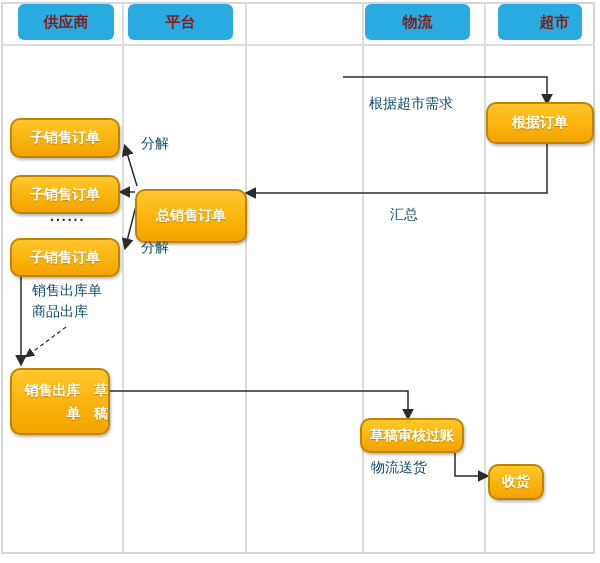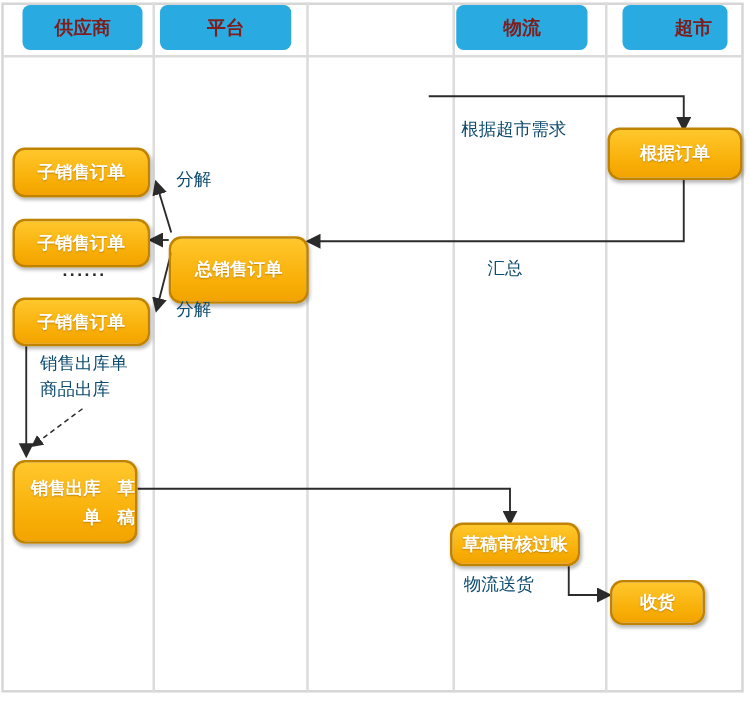--- a/index.html
+++ b/index.html
@@ -104,21 +104,21 @@
   <div class="node" style="left:486px;top:102px;width:108px;height:42px;">根据订单</div>
   <div class="node" style="left:10px;top:118px;width:110px;height:40px;">子销售订单</div>
   <div class="node" style="left:10px;top:175px;width:110px;height:39px;">子销售订单</div>
   <div class="node" style="left:135px;top:189px;width:112px;height:54px;">总销售订单</div>
   <div class="node" style="left:10px;top:238px;width:110px;height:39px;">子销售订单</div>
   <div class="node two-line" style="left:10px;top:368px;width:100px;height:67px;">
     <div>销售出库单</div>
     <div>草稿</div>
   </div>
   <div class="node" style="left:360px;top:418px;width:104px;height:35px;">草稿审核过账</div>
-  <div class="node" style="left:488px;top:464px;width:76px;height:36px;">收货</div>
+  <div class="node" style="left:488px;top:464px;width:56px;height:36px;">收货</div>
 
   <div class="lbl" style="left:369px;top:95px;">根据超市需求</div>
   <div class="lbl" style="left:141px;top:135px;">分解</div>
   <div class="lbl" style="left:390px;top:206px;">汇总</div>
   <div class="lbl dots" style="left:50px;top:208px;">......</div>
   <div class="lbl" style="left:141px;top:239px;">分解</div>
   <div class="lbl" style="left:32px;top:282px;">销售出库单</div>
   <div class="lbl" style="left:32px;top:303px;">商品出库</div>
   <div class="lbl" style="left:371px;top:459px;">物流送货</div>
 

